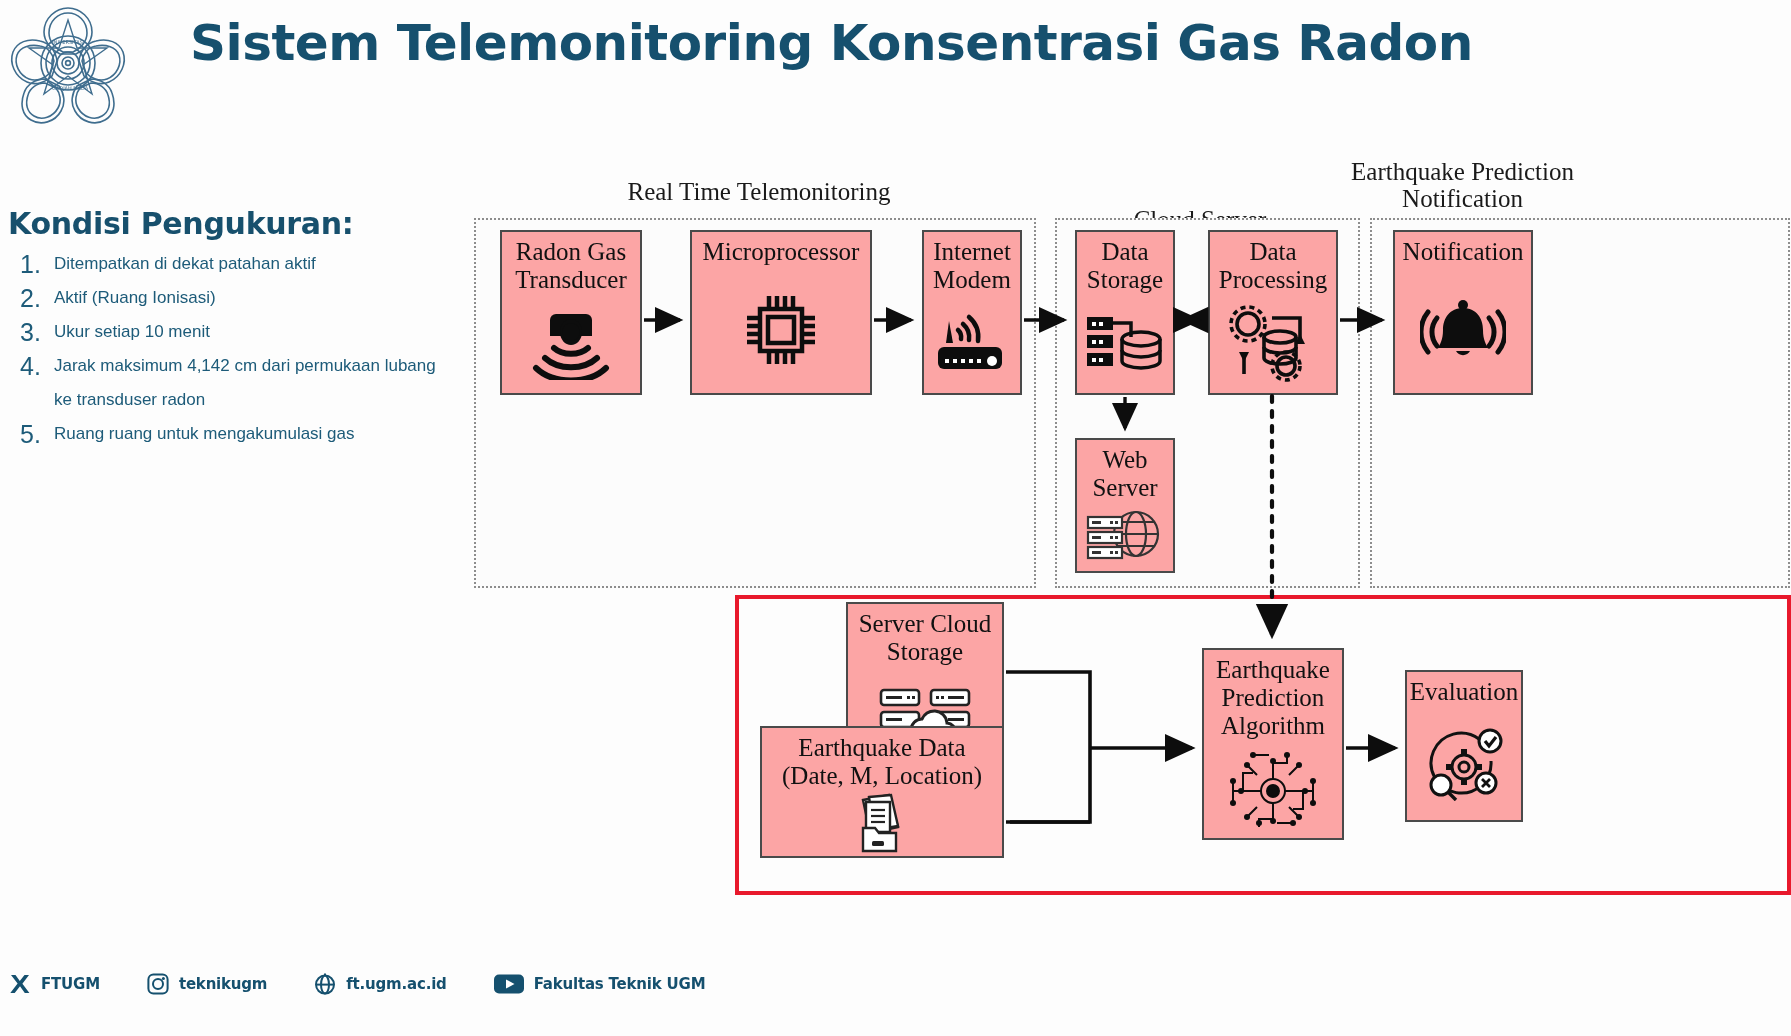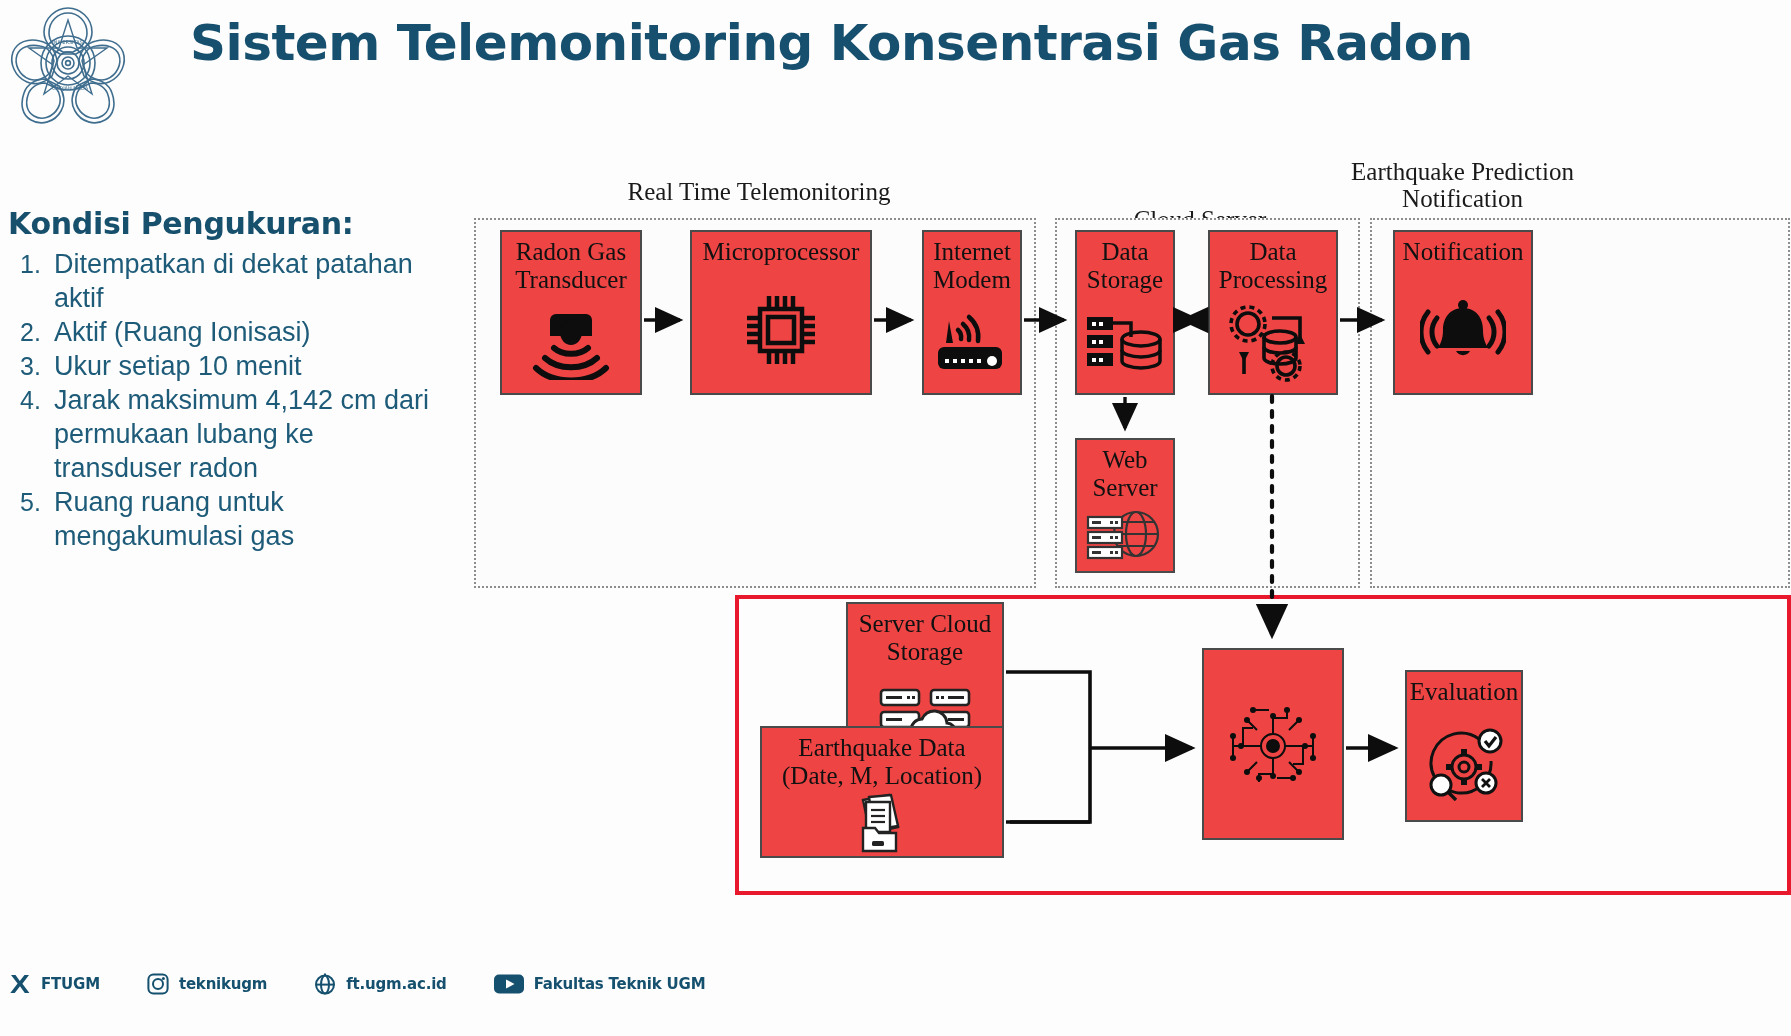--- a/index.html
+++ b/index.html
@@ -31,21 +31,21 @@
     font-size: 30px;
     color: #17506d;
     margin-bottom: 6px;
     letter-spacing: -0.3px;
   }
   ol.cond-list { list-style: none; counter-reset: li; padding-left: 10px; }
   ol.cond-list li {
     counter-increment: li;
     position: relative;
     padding-left: 36px;
-    font-size: 27px;
+    font-size: 17px;
     line-height: 34px;
     color: #1d5b79;
     font-family: "Liberation Sans", sans-serif;
     margin-bottom: 0px;
   }
   ol.cond-list li::before {
     content: counter(li) ".";
     position: absolute; left: 2px; top: 0;
     font-size: 25px; color: #1d5b79;
   }
@@ -74,21 +74,21 @@
     line-height: 27px;
   }
   .dgroup {
     position: absolute;
     border: 2px dotted #8d8d8d;
     background: #fcfcfc;
   }
   .nodebox {
     position: absolute;
     border: 2px solid #4a4a4a;
-    background: #ef4444;
+    background: #fca5a5;
     display: flex;
     flex-direction: column;
     align-items: center;
   }
   .nodebox .ntitle {
     font-family: "Liberation Serif", serif;
     font-size: 25px;
     line-height: 28px;
     color: #111;
     text-align: center;
@@ -383,20 +383,23 @@
             <line x1="21" y1="24" x2="35" y2="24"></line>
             <line x1="21" y1="30" x2="35" y2="30"></line>
           </g>
           <path d="M13 36 h12 l4 5 h17 v18 h-33 z" fill="#fff" stroke="#222" stroke-width="2.4"></path>
           <rect x="22" y="49" width="12" height="5" rx="1.5" fill="#222"></rect>
         </svg>
       </div>
     </div>
 
     <div class="nodebox" style="left:1202px; top:648px; width:142px; height:192px;">
+      <div class="ntitle">Earthquake
+Prediction
+Algorithm</div>
       <div class="nicon">
         <svg width="108" height="84" viewBox="0 0 108 84">
           <g stroke="#0d0d0d" stroke-width="2" fill="none">
             <circle cx="54" cy="44" r="12"></circle>
             <circle cx="54" cy="44" r="6" fill="#0d0d0d"></circle>
             <path d="M54 32 v-16 M54 56 v16 M42 44 h-18 M66 44 h18"></path>
             <path d="M38 28 l-10 -10 M70 28 l10 -10 M38 60 l-10 10 M70 60 l10 10"></path>
             <path d="M24 44 v-18 h10 M84 44 v18 h-10 M54 16 h14 v-8 M54 72 h-14 v8"></path>
             <path d="M14 34 v22 M94 34 v22 M34 8 h16 M58 76 h16"></path>
             <path d="M14 44 h10 M94 44 h-10"></path>

